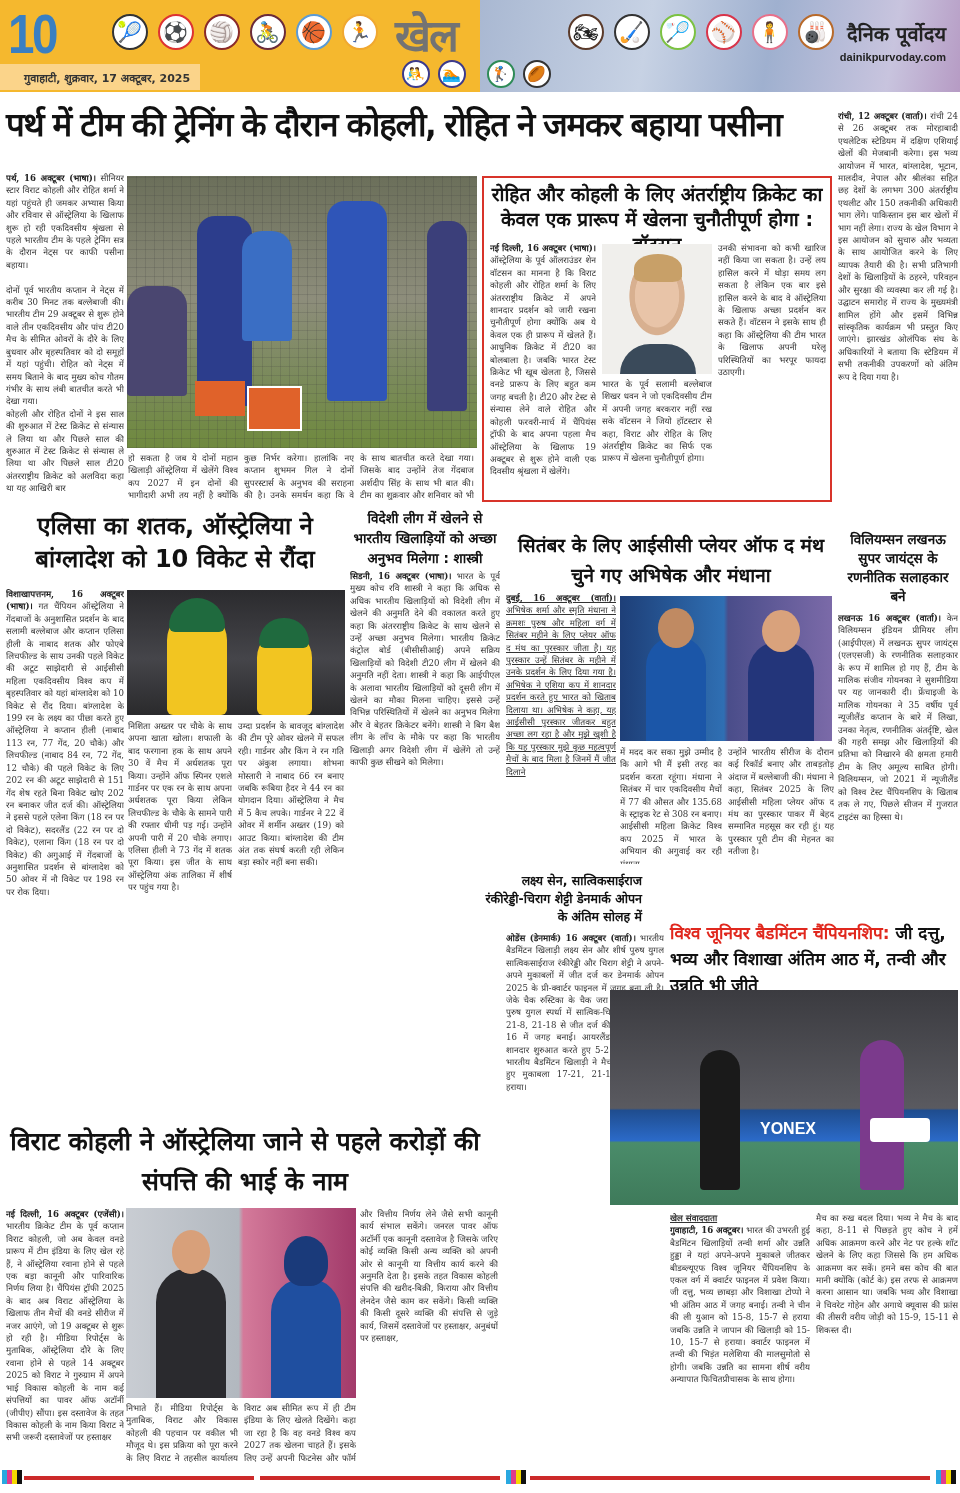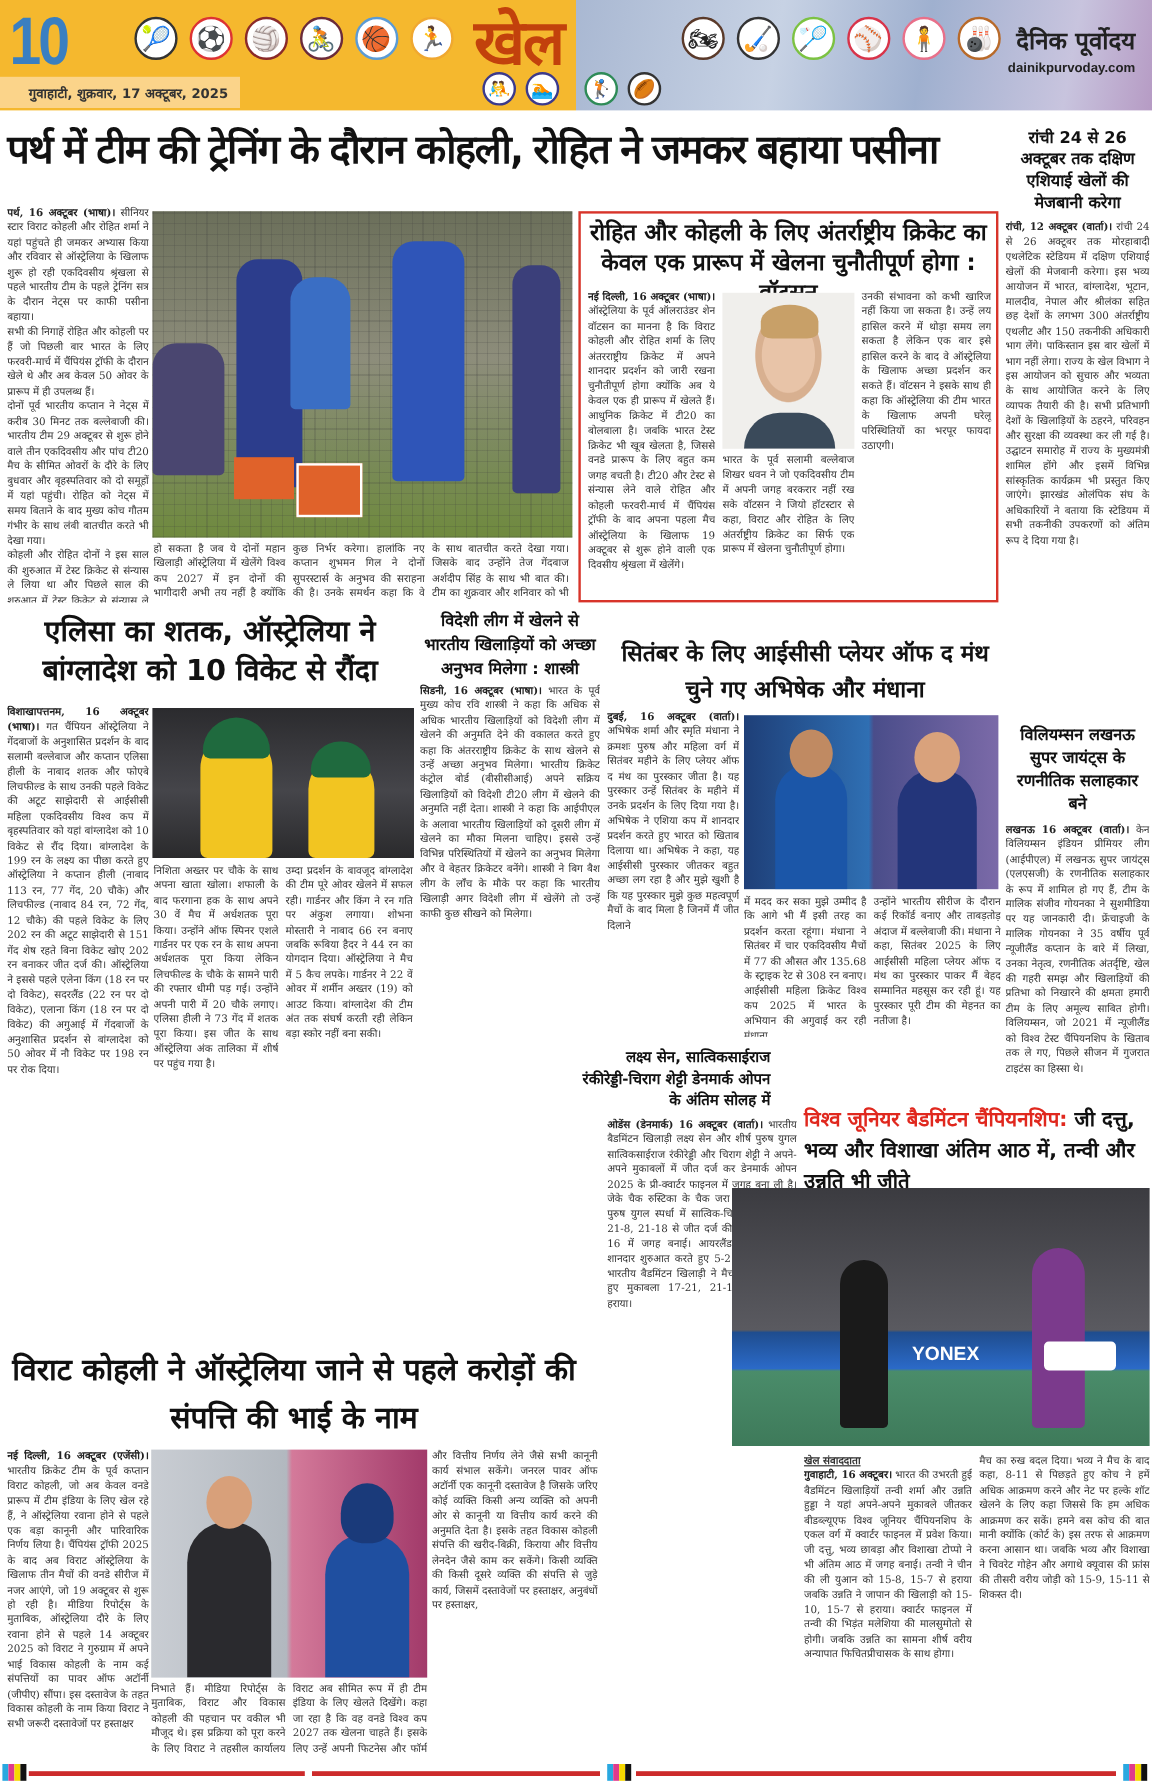--- a/index.html
+++ b/index.html
@@ -14,21 +14,21 @@
   .page-no { position: absolute; left: 8px; top: 6px; font-family: "Liberation Sans", sans-serif; font-weight: 900;
     font-size: 56px; color: #3a7fc1; letter-spacing: -3px; line-height: 56px; transform: scaleX(0.85); transform-origin: left; }
   .dateline { position: absolute; left: 0; top: 64px; width: 200px; height: 26px; background: #fbd48a;
     font-size: 11px; font-weight: bold; padding: 6px 0 0 24px; font-family: "DejaVu Sans", sans-serif; color: #333; }
   .sport-icons { position: absolute; top: 14px; display: flex; gap: 10px; }
   .sport-icon { width: 36px; height: 36px; border-radius: 50%; background: #fff; border: 2px solid #333;
     display: flex; align-items: center; justify-content: center; font-size: 20px; line-height: 1; }
   .sport-icons.small { top: 60px; gap: 8px; }
   .sport-icons.small .sport-icon { width: 28px; height: 28px; font-size: 15px; }
   .section-title { position: absolute; left: 395px; top: 0px; font-family: "DejaVu Serif", serif; font-weight: 900;
-    font-size: 52px; color: #c2410c; line-height: 72px; letter-spacing: -2px; }
+    font-size: 44px; color: #737373; line-height: 72px; letter-spacing: -2px; }
   .brand { position: absolute; right: 14px; top: 20px; text-align: right; }
   .brand-name { font-family: "DejaVu Sans", sans-serif; font-weight: bold; font-size: 20px; color: #222; }
   .brand-url { font-family: "Liberation Sans", sans-serif; font-size: 11px; font-weight: bold; color: #222; margin-top: 4px; }
 
   
   .headline { font-family: "DejaVu Sans Condensed", "DejaVu Sans", sans-serif; font-weight: bold; color: #111; line-height: 1.15; }
   .sub-headline { font-family: "DejaVu Sans", sans-serif; color: #111; line-height: 1.25; text-align: center; }
   .body-text { font-size: 8.6px; line-height: 12.4px; color: #333; text-align: justify; }
   .dateline-text { font-weight: bold; color: #222; }
   .col { position: absolute; overflow: hidden; }
@@ -83,21 +83,21 @@
     <div class="brand-name">दैनिक पूर्वोदय</div>
     <div class="brand-url">dainikpurvoday.com</div>
   </div>
 </header>
 
 <h1 class="headline" style="position:absolute; left:6px; top:106px; width:830px; font-size:33px; letter-spacing:-1.2px; white-space:nowrap;">पर्थ में टीम की ट्रेनिंग के दौरान कोहली, रोहित ने जमकर बहाया पसीना</h1>
 
 <div class="col body-text" style="left:6px; top:172px; width:118px; height:330px;">
   <span class="dateline-text">पर्थ, 16 अक्टूबर (भाषा)।</span>
   <span>सीनियर स्टार विराट कोहली और रोहित शर्मा ने यहां पहुंचते ही जमकर अभ्यास किया और रविवार से ऑस्ट्रेलिया के खिलाफ शुरू हो रही एकदिवसीय श्रृंखला से पहले भारतीय टीम के पहले ट्रेनिंग सत्र के दौरान नेट्स पर काफी पसीना बहाया।</span><br>
-  <span>सभी की निगाहें रोहित और कोहली पर हैं जो पिछली बार भारत के लिए फरवरी-मार्च में चैंपियंस ट्रॉफी के दौरान खेले थे और अब केवल 50 ओवर के प्रारूप में ही उपलब्ध हैं।</span><br>
+  <br>
   <span>दोनों पूर्व भारतीय कप्तान ने नेट्स में करीब 30 मिनट तक बल्लेबाजी की। भारतीय टीम 29 अक्टूबर से शुरू होने वाले तीन एकदिवसीय और पांच टी20 मैच के सीमित ओवरों के दौरे के लिए बुधवार और बृहस्पतिवार को दो समूहों में यहां पहुंची। रोहित को नेट्स में समय बिताने के बाद मुख्य कोच गौतम गंभीर के साथ लंबी बातचीत करते भी देखा गया।</span><br>
   <span>कोहली और रोहित दोनों ने इस साल की शुरुआत में टेस्ट क्रिकेट से संन्यास ले लिया था और पिछले साल की शुरुआत में टेस्ट क्रिकेट से संन्यास ले लिया था और पिछले साल टी20 अंतरराष्ट्रीय क्रिकेट को अलविदा कहा था यह आखिरी बार</span>
 </div>
 
 <div class="photo" style="left:127px; top:176px; width:350px; height:272px;
      background:
        repeating-linear-gradient(90deg, rgba(60,60,60,0.18) 0 1px, transparent 1px 9px),
        repeating-linear-gradient(0deg, rgba(60,60,60,0.18) 0 1px, transparent 1px 9px),
        linear-gradient(180deg, #6b6f5a 0%, #8d8d7b 45%, #7a8a5a 75%, #6f8a3e 100%);">
   <div style="position:absolute;left:70px;top:40px;width:55px;height:190px;background:#2c3d8c;border-radius:18px 18px 4px 4px;"></div>
@@ -131,21 +131,20 @@
   </div>
   <div class="col body-text" style="left:118px; top:200px; width:110px; height:120px;">
     <span>भारत के पूर्व सलामी बल्लेबाज शिखर धवन ने जो एकदिवसीय टीम में अपनी जगह बरकरार नहीं रख सके वॉटसन ने जियो हॉटस्टार से कहा, विराट और रोहित के लिए अंतर्राष्ट्रीय क्रिकेट का सिर्फ एक प्रारूप में खेलना चुनौतीपूर्ण होगा।</span>
   </div>
   <div class="col body-text" style="left:234px; top:64px; width:108px; height:256px;">
     <span>उनकी संभावना को कभी खारिज नहीं किया जा सकता है। उन्हें लय हासिल करने में थोड़ा समय लग सकता है लेकिन एक बार इसे हासिल करने के बाद वे ऑस्ट्रेलिया के खिलाफ अच्छा प्रदर्शन कर सकते हैं। वॉटसन ने इसके साथ ही कहा कि ऑस्ट्रेलिया की टीम भारत के खिलाफ अपनी घरेलू परिस्थितियों का भरपूर फायदा उठाएगी।</span>
   </div>
 </div>
 
 <div class="col" style="left:838px; top:104px; width:120px; height:840px;">
-  <h3 class="sub-headline" style="font-size:13.5px; line-height:18px; margin-top:2px;">रांची 24 से 26 अक्टूबर तक दक्षिण एशियाई खेलों की मेजबानी करेगा</h3>
   <div class="body-text" style="margin-top:6px; height:410px; overflow:hidden;">
     <span class="dateline-text">रांची, 12 अक्टूबर (वार्ता)।</span>
     <span>रांची 24 से 26 अक्टूबर तक मोरहाबादी एथलेटिक स्टेडियम में दक्षिण एशियाई खेलों की मेजबानी करेगा। इस भव्य आयोजन में भारत, बांग्लादेश, भूटान, मालदीव, नेपाल और श्रीलंका सहित छह देशों के लगभग 300 अंतर्राष्ट्रीय एथलीट और 150 तकनीकी अधिकारी भाग लेंगे। पाकिस्तान इस बार खेलों में भाग नहीं लेगा। राज्य के खेल विभाग ने इस आयोजन को सुचारु और भव्यता के साथ आयोजित करने के लिए व्यापक तैयारी की है। सभी प्रतिभागी देशों के खिलाड़ियों के ठहरने, परिवहन और सुरक्षा की व्यवस्था कर ली गई है। उद्घाटन समारोह में राज्य के मुख्यमंत्री शामिल होंगे और इसमें विभिन्न सांस्कृतिक कार्यक्रम भी प्रस्तुत किए जाएंगे। झारखंड ओलंपिक संघ के अधिकारियों ने बताया कि स्टेडियम में सभी तकनीकी उपकरणों को अंतिम रूप दे दिया गया है।</span>
   </div>
   <h3 class="sub-headline" style="font-size:13.5px; line-height:19px; margin-top:10px;">विलियम्सन लखनऊ सुपर जायंट्स के रणनीतिक सलाहकार बने</h3>
   <div class="body-text" style="margin-top:6px; height:260px; overflow:hidden;">
     <span class="dateline-text">लखनऊ 16 अक्टूबर (वार्ता)।</span>
     <span>केन विलियम्सन इंडियन प्रीमियर लीग (आईपीएल) में लखनऊ सुपर जायंट्स (एलएसजी) के रणनीतिक सलाहकार के रूप में शामिल हो गए हैं, टीम के मालिक संजीव गोयनका ने सुशमीडिया पर यह जानकारी दी। फ्रेंचाइजी के मालिक गोयनका ने 35 वर्षीय पूर्व न्यूजीलैंड कप्तान के बारे में लिखा, उनका नेतृत्व, रणनीतिक अंतर्दृष्टि, खेल की गहरी समझ और खिलाड़ियों की प्रतिभा को निखारने की क्षमता हमारी टीम के लिए अमूल्य साबित होगी। विलियम्सन, जो 2021 में न्यूजीलैंड को विश्व टेस्ट चैंपियनशिप के खिताब तक ले गए, पिछले सीजन में गुजरात टाइटंस का हिस्सा थे।</span>
   </div>
 </div>
@@ -168,21 +167,21 @@
   <span>उम्दा प्रदर्शन के बावजूद बांग्लादेश की टीम पूरे ओवर खेलने में सफल रही। गार्डनर और किंग ने रन गति पर अंकुश लगाया। शोभना मोस्तारी ने नाबाद 66 रन बनाए जबकि रूबिया हैदर ने 44 रन का योगदान दिया। ऑस्ट्रेलिया ने मैच में 5 कैच लपके। गार्डनर ने 22 वें ओवर में शर्मीन अख्तर (19) को आउट किया। बांग्लादेश की टीम अंत तक संघर्ष करती रही लेकिन बड़ा स्कोर नहीं बना सकी।</span>
 </div>
 
 <h3 class="sub-headline" style="position:absolute; left:350px; top:508px; width:150px; font-size:13.5px; line-height:20px;">विदेशी लीग में खेलने से भारतीय खिलाड़ियों को अच्छा अनुभव मिलेगा : शास्त्री</h3>
 <div class="col body-text" style="left:350px; top:570px; width:150px; height:540px;">
   <span class="dateline-text">सिडनी, 16 अक्टूबर (भाषा)।</span>
   <span>भारत के पूर्व मुख्य कोच रवि शास्त्री ने कहा कि अधिक से अधिक भारतीय खिलाड़ियों को विदेशी लीग में खेलने की अनुमति देने की वकालत करते हुए कहा कि अंतरराष्ट्रीय क्रिकेट के साथ खेलने से उन्हें अच्छा अनुभव मिलेगा। भारतीय क्रिकेट कंट्रोल बोर्ड (बीसीसीआई) अपने सक्रिय खिलाड़ियों को विदेशी टी20 लीग में खेलने की अनुमति नहीं देता। शास्त्री ने कहा कि आईपीएल के अलावा भारतीय खिलाड़ियों को दूसरी लीग में खेलने का मौका मिलना चाहिए। इससे उन्हें विभिन्न परिस्थितियों में खेलने का अनुभव मिलेगा और वे बेहतर क्रिकेटर बनेंगे। शास्त्री ने बिग बैश लीग के लाँच के मौके पर कहा कि भारतीय खिलाड़ी अगर विदेशी लीग में खेलेंगे तो उन्हें काफी कुछ सीखने को मिलेगा।</span>
 </div>
 
 <h2 class="sub-headline" style="position:absolute; left:506px; top:530px; width:330px; font-size:19px; line-height:30px; font-weight:bold;">सितंबर के लिए आईसीसी प्लेयर ऑफ द मंथ चुने गए अभिषेक और मंधाना</h2>
-<div class="col body-text" style="left:506px; top:592px; width:110px; height:270px;">
+<div class="col body-text" style="left:506px; top:592px; width:110px; height:270px;text-decoration:underline;">
   <span class="dateline-text">दुबई, 16 अक्टूबर (वार्ता)।</span>
   <span>अभिषेक शर्मा और स्मृति मंधाना ने क्रमशः पुरुष और महिला वर्ग में सितंबर महीने के लिए प्लेयर ऑफ द मंथ का पुरस्कार जीता है। यह पुरस्कार उन्हें सितंबर के महीने में उनके प्रदर्शन के लिए दिया गया है। अभिषेक ने एशिया कप में शानदार प्रदर्शन करते हुए भारत को खिताब दिलाया था। अभिषेक ने कहा, यह आईसीसी पुरस्कार जीतकर बहुत अच्छा लग रहा है और मुझे खुशी है कि यह पुरस्कार मुझे कुछ महत्वपूर्ण मैचों के बाद मिला है जिनमें मैं जीत दिलाने</span>
 </div>
 <div class="photo" style="left:620px; top:596px; width:212px; height:145px; background: linear-gradient(90deg,#1e3f78 0%, #2f6fb3 49%, #4a4d8a 51%, #7b6aa8 100%);">
   <div style="position:absolute;left:26px;top:40px;width:60px;height:105px;background:#1b56a8;border-radius:30px 30px 0 0;"></div>
   <div style="position:absolute;left:38px;top:12px;width:36px;height:40px;background:#c08a62;border-radius:50%;"></div>
   <div style="position:absolute;left:128px;top:45px;width:66px;height:100px;background:#23357a;border-radius:32px 32px 0 0;"></div>
   <div style="position:absolute;left:142px;top:14px;width:38px;height:42px;background:#d9a27c;border-radius:50%;"></div>
 </div>
 <div class="col body-text" style="left:620px; top:746px; width:102px; height:118px;">

